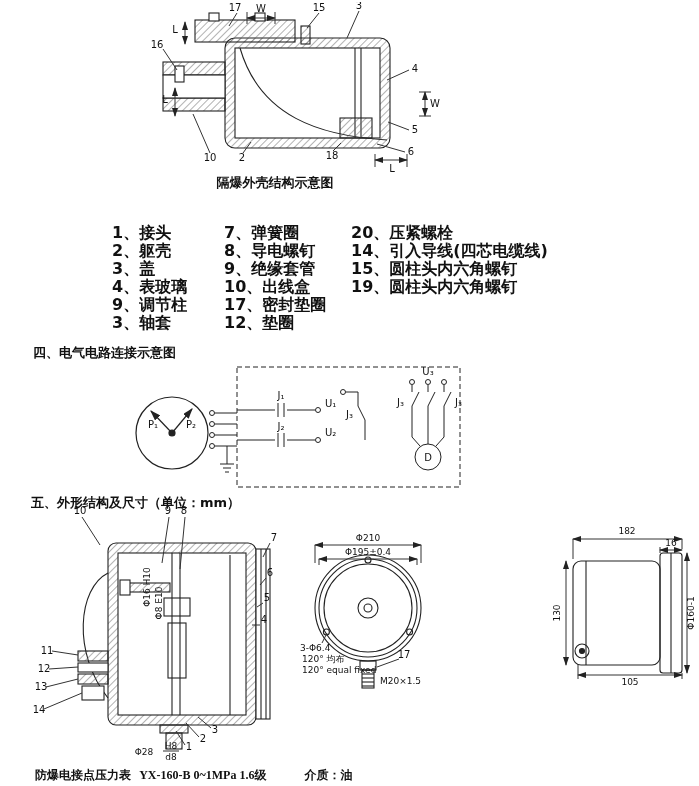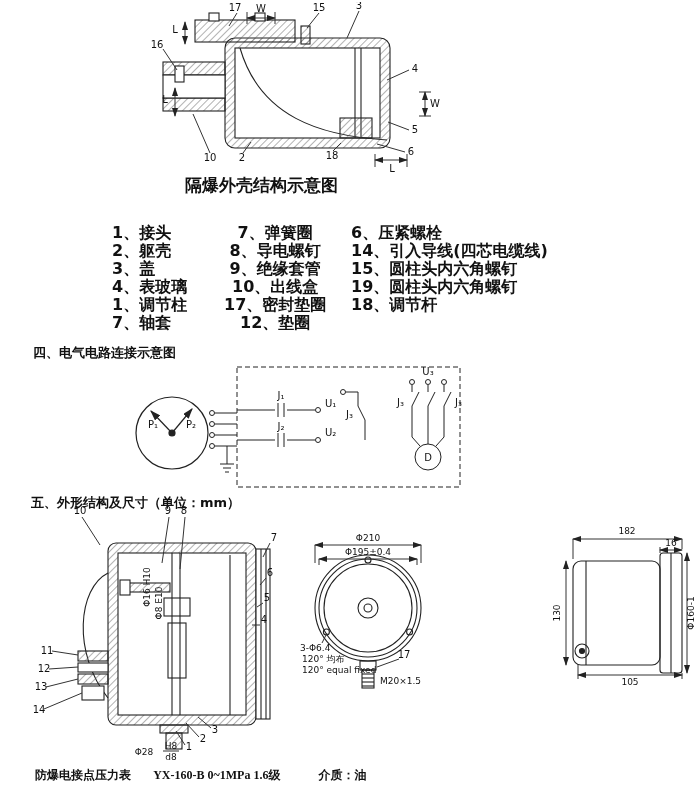--- a/index.html
+++ b/index.html
@@ -4,30 +4,30 @@
 <style>
   * { margin:0; padding:0; box-sizing:border-box; }
   html,body { background:#fff; }
   body { width:699px; height:786px; font-family:"Liberation Sans", sans-serif; color:#111; }
   .page { position:relative; width:699px; height:786px; background:#fff; overflow:hidden; }
   svg.drawing { position:absolute; }
   svg text { font-family:"DejaVu Sans", sans-serif; fill:#111; }
   .callout { font-size:10px; }
   .dim { font-size:9px; }
   .lbl { font-size:10px; }
-  .fig-title { position:absolute; font-size:17px; font-weight:bold; 
+  .fig-title { position:absolute; font-size:13px; font-weight:bold; text-align:center;
                font-family:"DejaVu Sans", sans-serif; white-space:nowrap; }
   .heading { position:absolute; font-size:13px; font-weight:bold; white-space:nowrap;
              font-family:"DejaVu Sans", sans-serif; }
   .parts-col { position:absolute; font-size:16px; font-weight:bold; line-height:18px;
                white-space:nowrap; font-family:"DejaVu Sans", sans-serif; }
   .footer-line { position:absolute; font-size:12px; font-weight:bold; white-space:nowrap;
                  font-family:"DejaVu Sans", sans-serif; }
   .footer-line span { display:inline-block; }
-  .gap-sm { margin-right:18px; }
+  .gap-sm { margin-right:4px; }
   .gap-lg { margin-right:34px;font-family:Liberation Serif, serif; }
 </style>
 </head>
 <body>
 
 <div class="page">
 
   <svg class="drawing" style="left:135px; top:2px;" width="320" height="172" viewBox="0 0 320 172">
     <defs>
       <pattern id="h1" width="5" height="5" patternUnits="userSpaceOnUse" patternTransform="rotate(45)">
@@ -96,37 +96,36 @@
     <text class="callout" text-anchor="middle" x="257" y="170">L</text>
   </svg>
 
   <div class="fig-title" style="left:185px; top:174px; width:180px;">隔爆外壳结构示意图</div>
 
   <div class="parts-col" style="left:112px; top:224px;">
     <div>1、接头</div>
     <div>2、躯壳</div>
     <div>3、盖</div>
     <div>4、表玻璃</div>
-    <div>1、调节柱</div>
-    <div>7、轴套</div>
+    <div>9、调节柱</div>
+    <div>3、轴套</div>
   </div>
-  <div class="parts-col" style="left:224px; top:224px;text-align:center;">
+  <div class="parts-col" style="left:224px; top:224px;">
     <div>7、弹簧圈</div>
     <div>8、导电螺钉</div>
     <div>9、绝缘套管</div>
     <div>10、出线盒</div>
     <div>17、密封垫圈</div>
     <div>12、垫圈</div>
   </div>
   <div class="parts-col" style="left:351px; top:224px;">
-    <div>6、压紧螺栓</div>
+    <div>20、压紧螺栓</div>
     <div>14、引入导线(四芯电缆线)</div>
     <div>15、圆柱头内六角螺钉</div>
     <div>19、圆柱头内六角螺钉</div>
-    <div>18、调节杆</div>
   </div>
 
   <div class="heading" style="left:33px; top:344px;text-align:right;">四、电气电路连接示意图</div>
 
   <svg class="drawing" style="left:115px; top:362px;" width="370" height="130" viewBox="0 0 370 130">
     <defs>
       <marker id="ar2" markerWidth="9" markerHeight="6" refX="8" refY="3" orient="auto-start-reverse">
         <path d="M0,0 L9,3 L0,6 z" fill="#222"></path>
       </marker>
     </defs>

